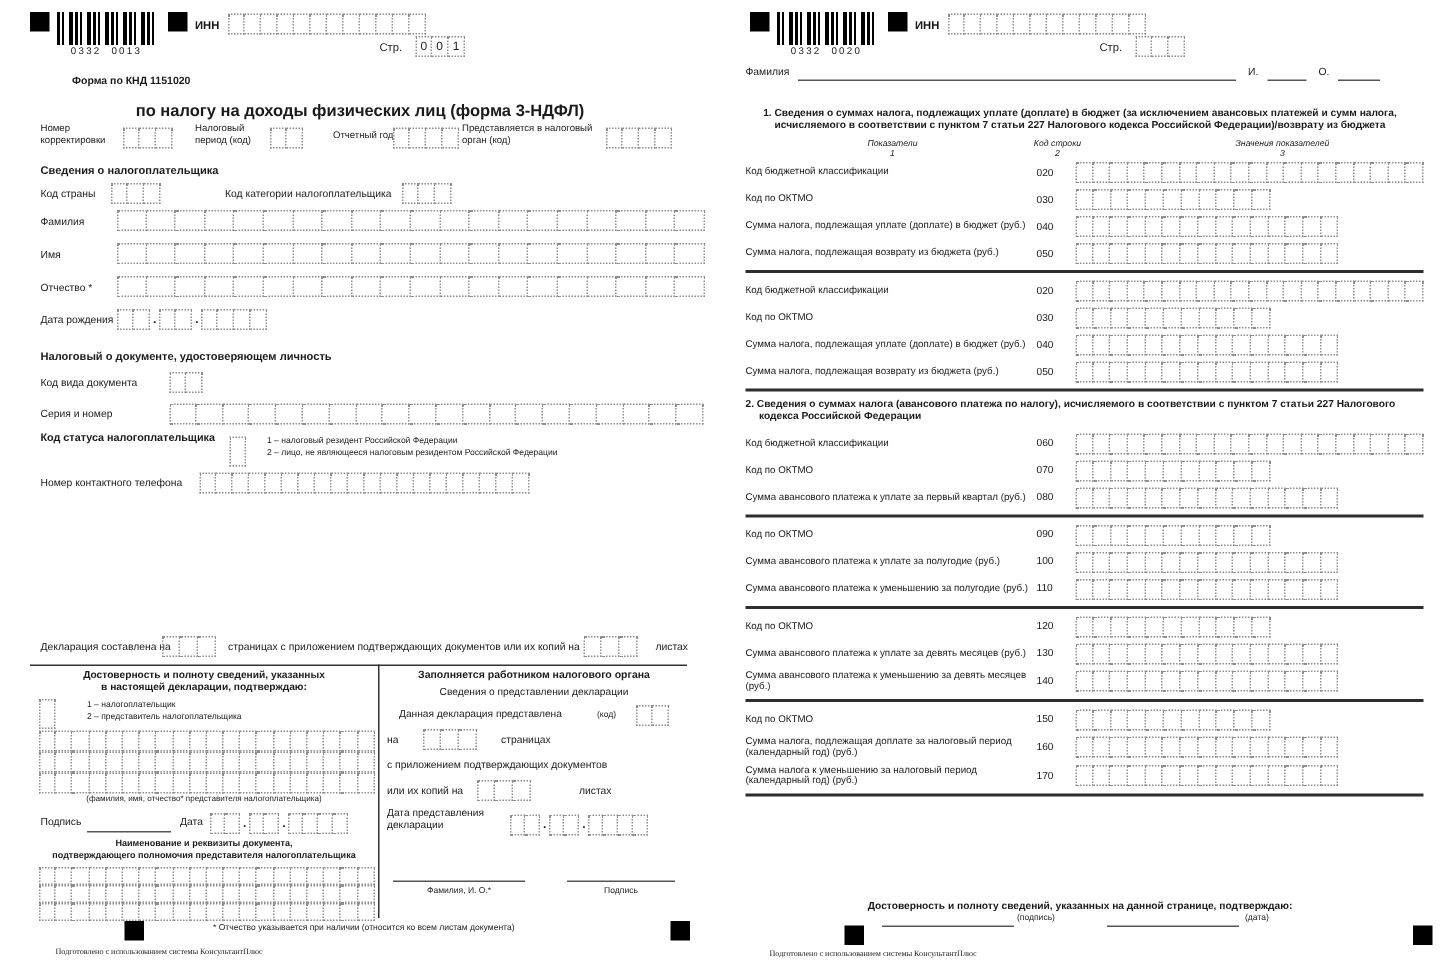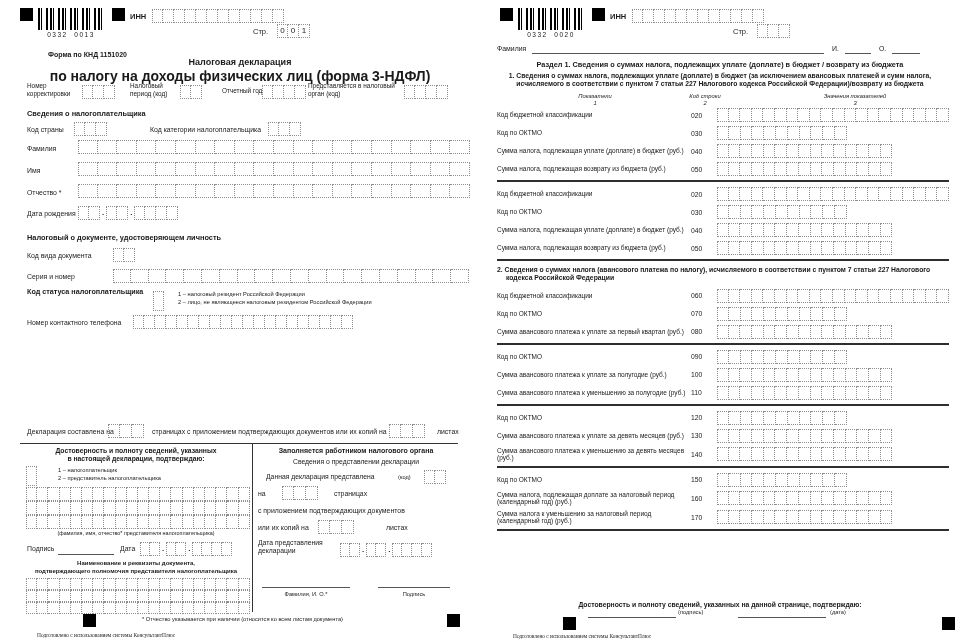--- a/index.html
+++ b/index.html
@@ -64,22 +64,21 @@
       </div>
 
     <div class="lbl" style="left:253px;top:28px;font-size:7.5px">Стр.</div>
     <div class="cells abs" style="left:277px;top:24px">
         <span>0</span>
         <span>0</span>
         <span>1</span>
       </div>
 
     <div class="lbl b" style="left:48px;top:51px;font-size:7px">Форма по КНД 1151020</div>
-    <div class="lbl b ctr" style="left:0;top:57px;width:480px;font-size:9px">Налоговая декларация</div>
-    <div class="lbl b ctr" style="left:0;top:68px;width:480px;font-size:14px">по налогу на доходы физических лиц (форма 3-НДФЛ)</div>
+    <div class="lbl b ctr" style="left:0;top:68px;width:480px;font-size:11px">по налогу на доходы физических лиц (форма 3-НДФЛ)</div>
 
     <div class="lbl" style="left:27px;top:82px;width:54px;font-size:6.4px">Номер корректировки</div>
     <div class="cells abs" style="left:82px;top:85px">
         <span></span>
         <span></span>
         <span></span>
       </div>
     <div class="lbl" style="left:130px;top:82px;width:52px;font-size:6.4px">Налоговый период (код)</div>
     <div class="cells abs" style="left:180px;top:85px">
         <span></span>
@@ -527,21 +526,20 @@
         <span></span>
       </div>
 
     <div class="lbl" style="left:17px;top:45px">Фамилия</div>
     <div class="uline" style="left:52px;top:53px;width:292px"></div>
     <div class="lbl" style="left:352px;top:45px">И.</div>
     <div class="uline" style="left:365px;top:53px;width:26px"></div>
     <div class="lbl" style="left:399px;top:45px">О.</div>
     <div class="uline" style="left:412px;top:53px;width:28px"></div>
 
-    <div class="lbl b ctr" style="left:0;top:61px;width:480px;font-size:7.3px">Раздел 1. Сведения о суммах налога, подлежащих уплате (доплате) в бюджет / возврату из бюджета</div>
     <div class="lbl b ctr" style="left:12px;top:72px;width:456px;font-size:6.8px">1. Сведения о суммах налога, подлежащих уплате (доплате) в бюджет (за исключением авансовых платежей и сумм налога, исчисляемого в соответствии с пунктом 7 статьи 227 Налогового кодекса Российской Федерации)/возврату из бюджета</div>
 
     <div class="lbl it ctr" style="left:60px;top:93px;width:110px;font-size:5.8px">Показатели</div>
     <div class="lbl it ctr" style="left:60px;top:100px;width:110px;font-size:5.8px">1</div>
     <div class="lbl it ctr" style="left:190px;top:93px;width:70px;font-size:5.8px">Код строки</div>
     <div class="lbl it ctr" style="left:190px;top:100px;width:70px;font-size:5.8px">2</div>
     <div class="lbl it ctr" style="left:290px;top:93px;width:170px;font-size:5.8px">Значения показателей</div>
     <div class="lbl it ctr" style="left:290px;top:100px;width:170px;font-size:5.8px">3</div>
 
     <div class="abs" style="left:17px;top:108px;width:452px">

